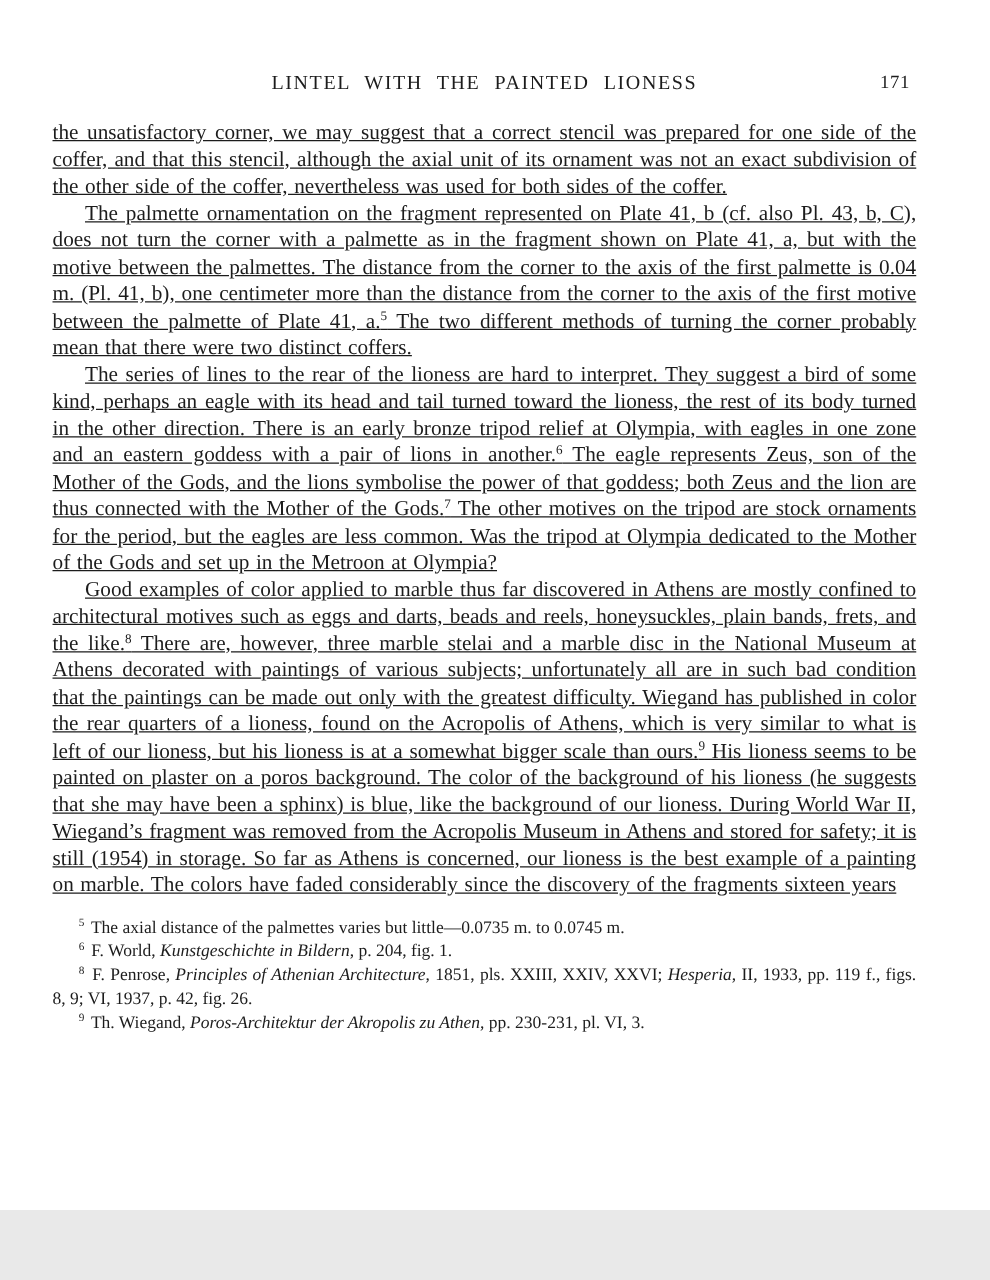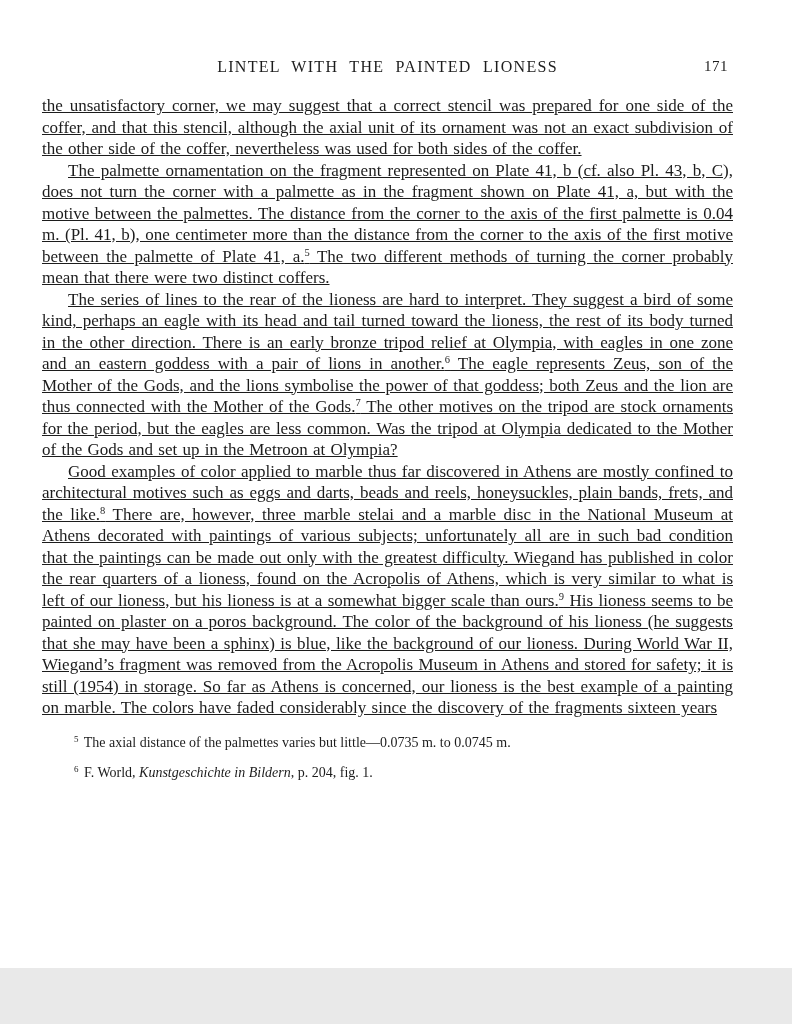--- a/index.html
+++ b/index.html
@@ -62,21 +62,21 @@
     vertical-align: 6px;
   }
   .footnotes {
     margin-top: 14px;
     width: 691px;
     font-size: 14px;
     line-height: 19px;
     text-align: justify;
   }
   .footnote {
-    margin: 11px;
+    margin: 0;
     text-indent: 21px;
   }
   sup.fn-marker {
     font-size: 9px;
     line-height: 0;
     vertical-align: 5px;
     margin-right: 2px;
   }
   em {
     font-style: italic;
@@ -95,15 +95,17 @@
   <main class="body-text" id="body-container">
       <p class="para no-indent"><span>the unsatisfactory corner, we may suggest that a correct stencil was prepared for one side of the coffer, and that this stencil, although the axial unit of its ornament was not an exact subdivision of the other side of the coffer, nevertheless was used for both sides of the coffer.</span></p>
       <p class="para"><span>The palmette ornamentation on the fragment represented on Plate 41, b (cf. also Pl. 43, b, C), does not turn the corner with a palmette as in the fragment shown on Plate 41, a, but with the motive between the palmettes.  The distance from the corner to the axis of the first palmette is 0.04 m. (Pl. 41, b), one centimeter more than the distance from the corner to the axis of the first motive between the palmette of Plate 41, a.</span><sup class="fn-ref">5</sup><span>  The two different methods of turning the corner probably mean that there were two distinct coffers.</span></p>
       <p class="para"><span>The series of lines to the rear of the lioness are hard to interpret.  They suggest a bird of some kind, perhaps an eagle with its head and tail turned toward the lioness, the rest of its body turned in the other direction.  There is an early bronze tripod relief at Olympia, with eagles in one zone and an eastern goddess with a pair of lions in another.</span><sup class="fn-ref">6</sup><span>  The eagle represents Zeus, son of the Mother of the Gods, and the lions symbolise the power of that goddess; both Zeus and the lion are thus connected with the Mother of the Gods.</span><sup class="fn-ref">7</sup><span>  The other motives on the tripod are stock ornaments for the period, but the eagles are less common.  Was the tripod at Olympia dedicated to the Mother of the Gods and set up in the Metroon at Olympia?</span></p>
       <p class="para"><span>Good examples of color applied to marble thus far discovered in Athens are mostly confined to architectural motives such as eggs and darts, beads and reels, honeysuckles, plain bands, frets, and the like.</span><sup class="fn-ref">8</sup><span>  There are, however, three marble stelai and a marble disc in the National Museum at Athens decorated with paintings of various subjects; unfortunately all are in such bad condition that the paintings can be made out only with the greatest difficulty.  Wiegand has published in color the rear quarters of a lioness, found on the Acropolis of Athens, which is very similar to what is left of our lioness, but his lioness is at a somewhat bigger scale than ours.</span><sup class="fn-ref">9</sup><span>  His lioness seems to be painted on plaster on a poros background.  The color of the background of his lioness (he suggests that she may have been a sphinx) is blue, like the background of our lioness.  During World War II, Wiegand’s fragment was removed from the Acropolis Museum in Athens and stored for safety; it is still (1954) in storage.  So far as Athens is concerned, our lioness is the best example of a painting on marble.  The colors have faded considerably since the discovery of the fragments sixteen years</span></p>
     </main>
 
   <section class="footnotes" id="footnotes-container">
       <p class="footnote"><sup class="fn-marker">5</sup><span> The axial distance of the palmettes varies but little—0.0735 m. to 0.0745 m.</span></p>
       <p class="footnote"><sup class="fn-marker">6</sup><span> F. World, </span><em>Kunstgeschichte in Bildern</em><span>, p. 204, fig. 1.</span></p>
+      <p class="footnote"><sup class="fn-marker">8</sup><span> F. Penrose, </span><em>Principles of Athenian Architecture</em><span>, 1851, pls. XXIII, XXIV, XXVI; </span><em>Hesperia</em><span>, II, 1933, pp. 119 f., figs. 8, 9; VI, 1937, p. 42, fig. 26.</span></p>
+      <p class="footnote"><sup class="fn-marker">9</sup><span> Th. Wiegand, </span><em>Poros-Architektur der Akropolis zu Athen</em><span>, pp. 230-231, pl. VI, 3.</span></p>
     </section>
 
 </div>
 
 </body></html>

